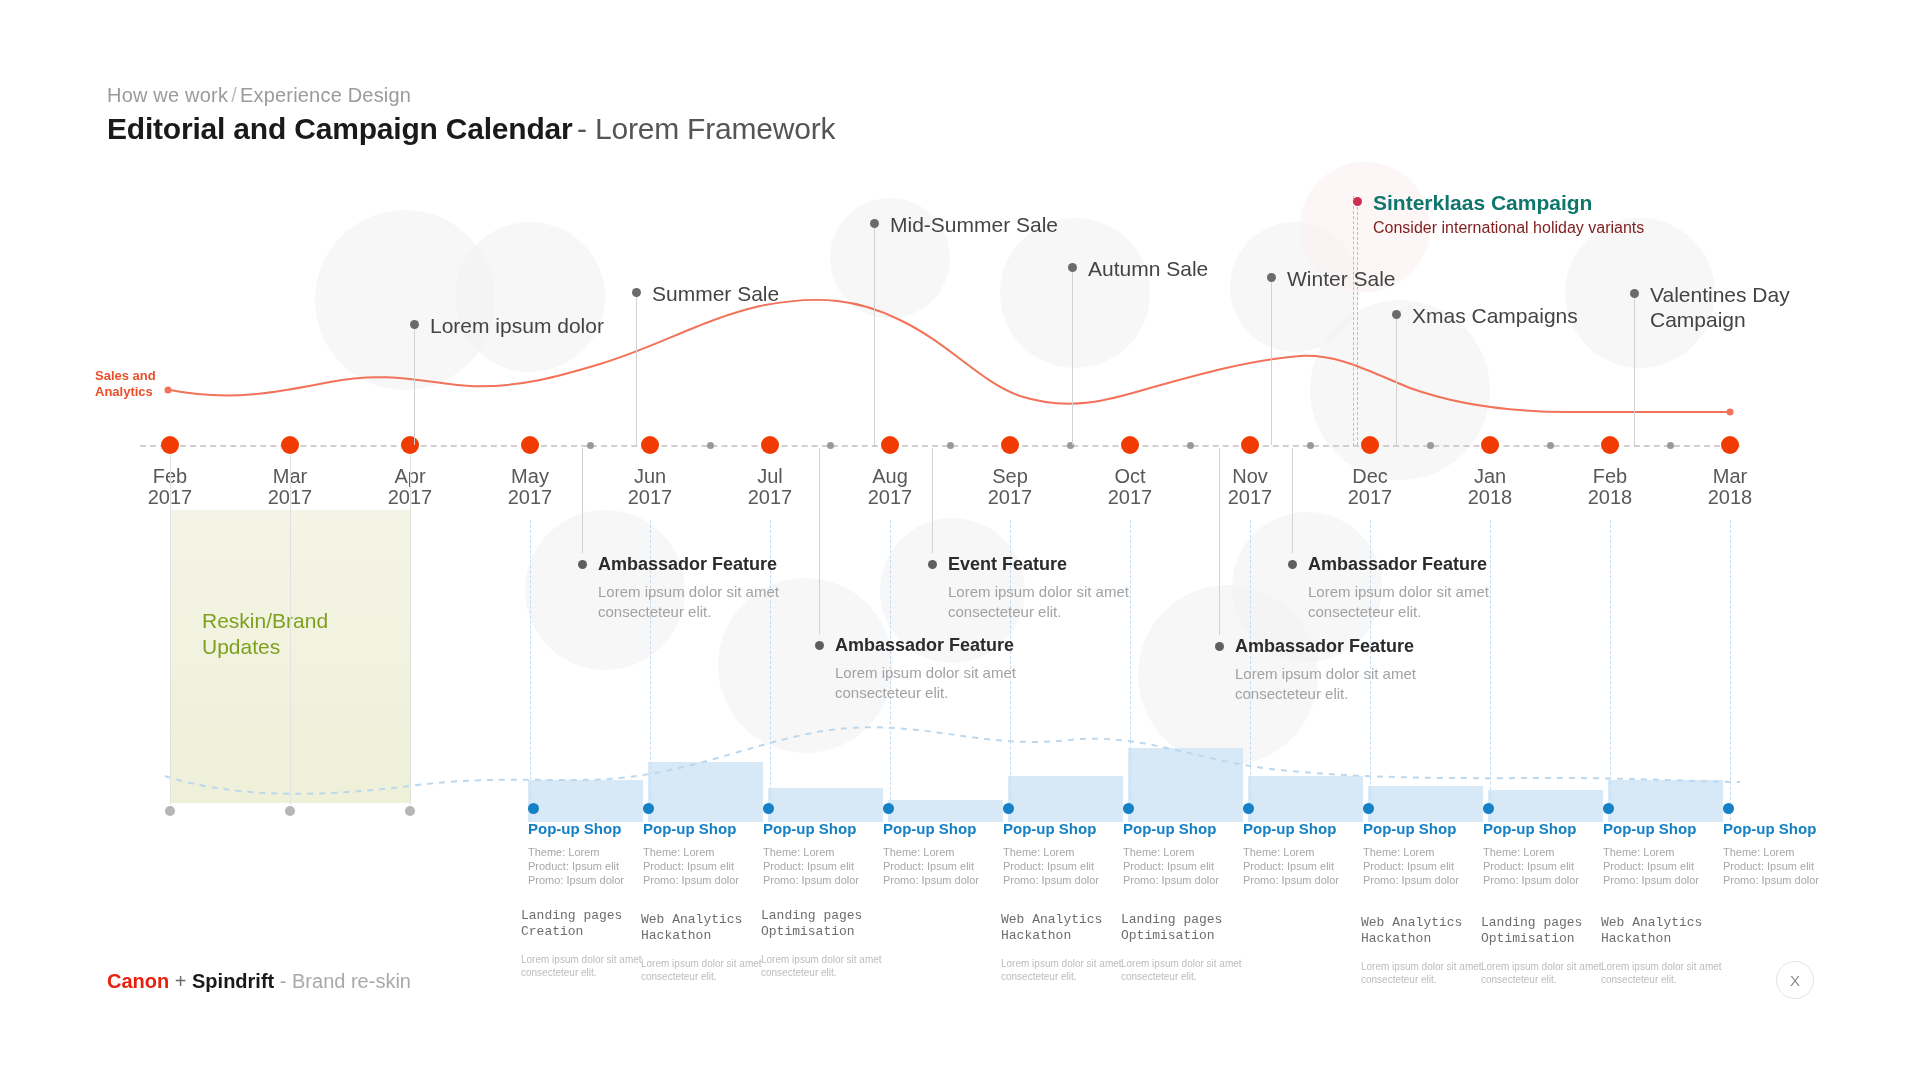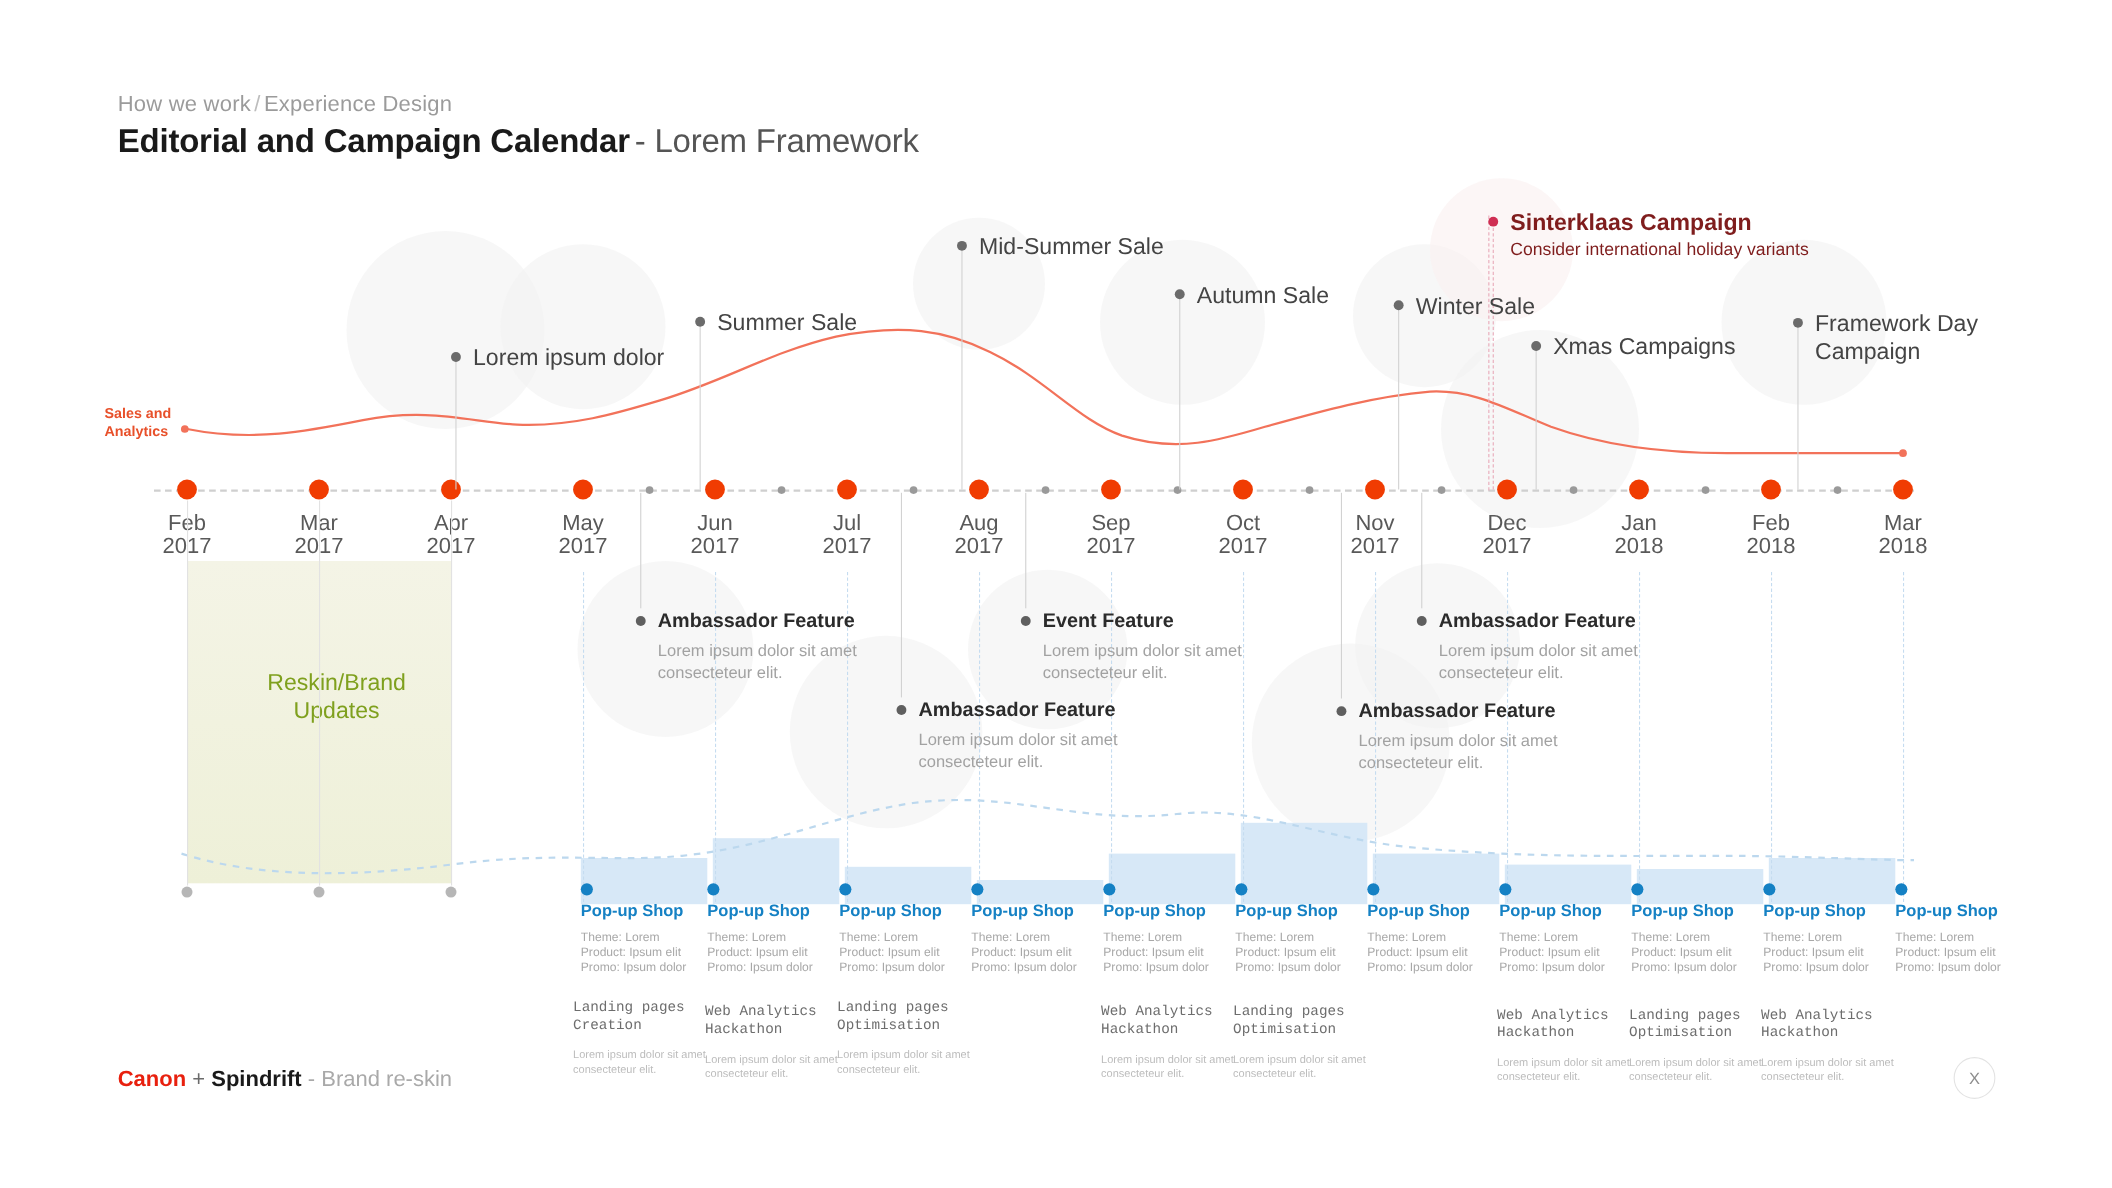--- a/index.html
+++ b/index.html
@@ -30,34 +30,34 @@
   .month .lbl { margin-top: 12px; font-size: 20px; color: #595959; line-height: 21px; }
   .vline { position: absolute; width: 0; border-left: 1px solid #e2e2e2; }
   .vline.blue { border-left: 1px dashed #c5dcf0; }
   .vline.pink { border-left: 1px dashed #e8a9b8; }
 
   
   .camp { position: absolute; white-space: nowrap; }
   .camp .mdot { position: absolute; left: 0; top: 7px; width: 9px; height: 9px; border-radius: 50%; background: #6b6b6b; }
   .camp .ctext { margin-left: 20px; font-size: 21px; color: #444; line-height: 25px; }
   .camp.hi .mdot { background: #cf2e53; }
-  .camp.hi .ctext { color: #7f1d1d; font-weight: 700; }
+  .camp.hi .ctext { color: #0f766e; font-weight: 700; }
   .camp .csub { margin-left: 20px; font-size: 16px; color: #7f1d1d; line-height: 22px; margin-top: 2px; }
   .stem { position: absolute; width: 0; border-left: 1px solid #d2d2d2; }
   .stem.pinkstem { border-left: 1px dashed #e8a9b8; }
 
   
   .feat { position: absolute; width: 215px; }
   .feat .fdot { position: absolute; left: 0; top: 7px; width: 9px; height: 9px; border-radius: 50%; background: #5f5f5f; }
   .feat .ftitle { margin-left: 20px; font-size: 18px; font-weight: 700; color: #2b2b2b; line-height: 22px; }
   .feat .fbody { margin-left: 20px; font-size: 15px; color: #a2a2a2; line-height: 20px; margin-top: 7px; }
 
   
   .reskin { position: absolute; background: linear-gradient(180deg,#f4f4e6 0%,#eef0d8 100%); }
-  .reskin .rtxt { position: absolute; left: 0; right: 0; top: 98px; text-align: center;
+  .reskin .rtxt { position: absolute; left: 0; right: 0; top: 98px; text-align: left;
                   font-size: 21px; color: #7fa01e; line-height: 26px; padding-left: 32px; }
 
   
   .shop { position: absolute; width: 125px; }
   .shop .sdot { width: 11px; height: 11px; border-radius: 50%; background: #1581c4; }
   .shop .stitle { margin-top: 6px; font-size: 15px; font-weight: 700; color: #1581c4; white-space: nowrap; }
   .shop .sbody { margin-top: 8px; font-size: 11px; color: #a8a8a8; line-height: 14px; }
 
   
   .act { position: absolute; width: 122px; }
@@ -314,21 +314,21 @@
         <div class="ctext">Winter Sale</div>
       </div>
       <div class="stem" style="left: 1396px; top: 315px; height: 130px;"></div>
       <div class="camp" style="left: 1392px; top: 303px;">
         <div class="mdot"></div>
         <div class="ctext">Xmas Campaigns</div>
       </div>
       <div class="stem" style="left: 1634px; top: 294px; height: 151px;"></div>
       <div class="camp" style="left: 1630px; top: 282px;">
         <div class="mdot"></div>
-        <div class="ctext">Framework Day</div>
+        <div class="ctext">Valentines Day</div>
         <div class="ctext">Campaign</div>
       </div>
     </div>
 
   <div id="features-host">
       <div class="stem" style="left: 582px; top: 448px; height: 105px;"></div>
       <div class="feat" style="left: 578px; top: 553px;">
         <div class="fdot"></div>
         <div class="ftitle">Ambassador Feature</div>
         <div class="fbody">Lorem ipsum dolor sit amet consecteteur elit.</div>

